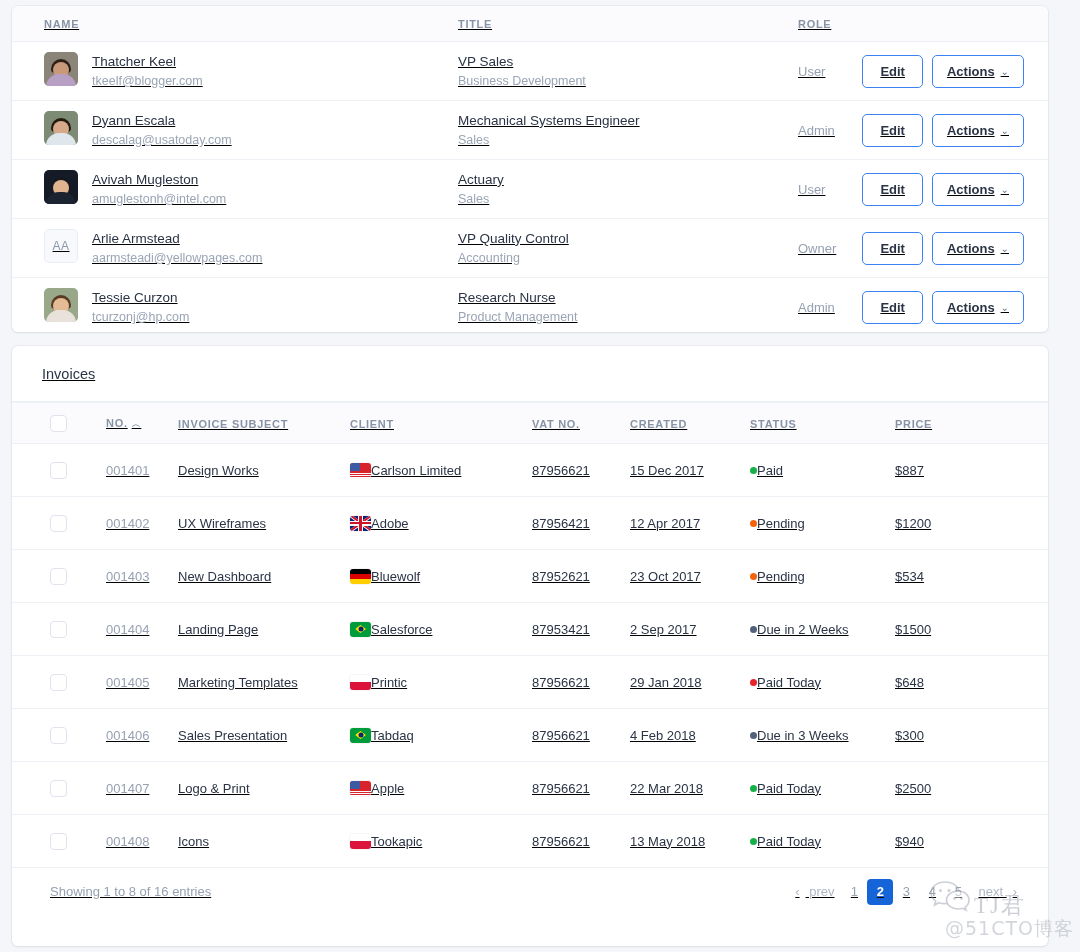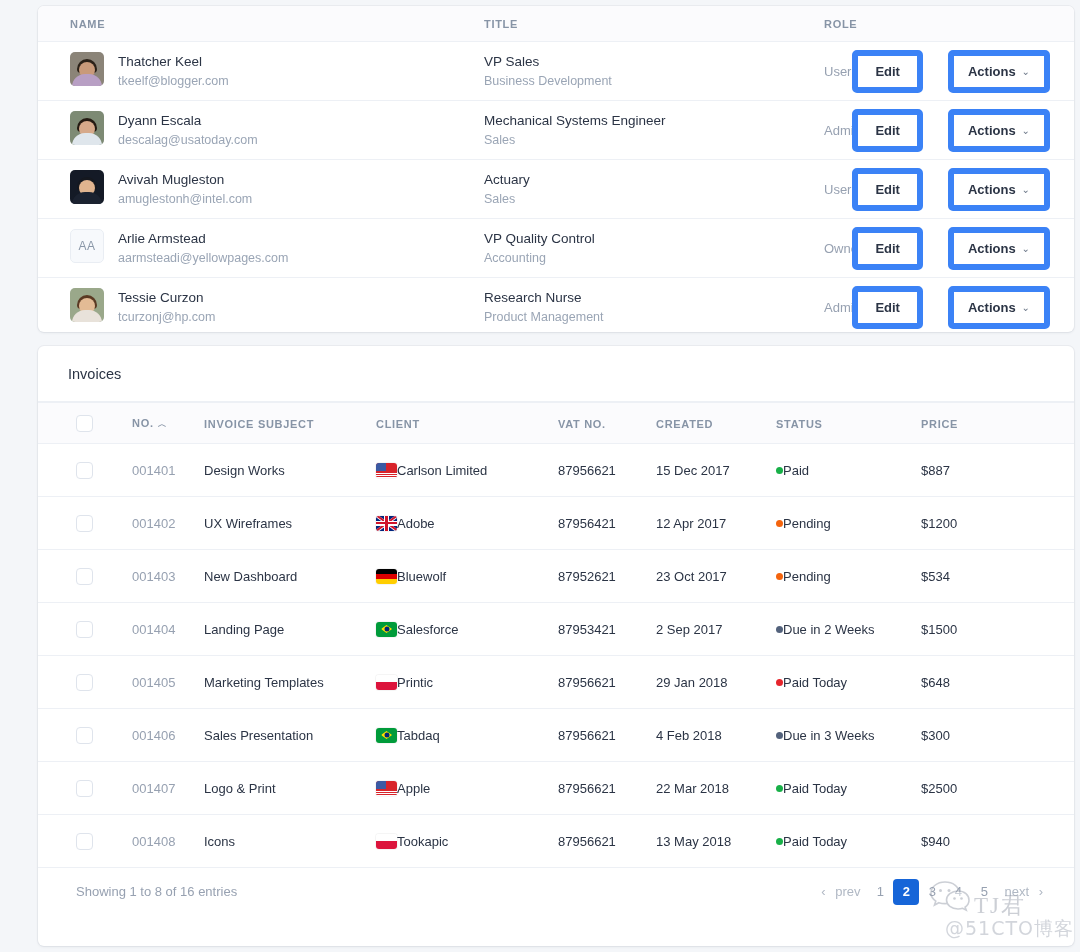--- a/index.html
+++ b/index.html
@@ -7,25 +7,26 @@
     width: 1080px; height: 952px;
     background: #f4f6f9;
     font-family: "Liberation Sans", sans-serif;
     -webkit-font-smoothing: antialiased;
     overflow: hidden;
   }
   .page { position: relative; width: 1080px; height: 952px; }
 
   .card {
     position: absolute;
-    left: 38px; width: 1036px;
+    left: 12px; width: 1036px;
     background: #ffffff;
     border-radius: 6px;
     box-shadow: 0 1px 3px rgba(18,38,63,0.07), 0 0 0 1px rgba(18,38,63,0.04);
     overflow: hidden;
+    text-decoration: underline;
   }
 
   
   #users-card { top: 6px; height: 326px; }
 
   table { width: 100%; border-collapse: collapse; table-layout: fixed; }
 
   .uhead th {
     background: #fbfbfd;
     font-size: 11px;
@@ -71,24 +72,24 @@
   }
 
   .pname { font-size: 13.5px; color: #2b3445; line-height: 1.45; }
   .pmail { font-size: 12.5px; color: #9aa5b5; line-height: 1.45; margin-top: 36px; }
   .ptitle { font-size: 13.5px; color: #2b3445; line-height: 1.45; }
   .psub { font-size: 12.5px; color: #9aa5b5; line-height: 1.45; }
   .prole { font-size: 13px; color: #97a1b1; }
 
   .btns { display: flex; justify-content: flex-end; gap: 9px; padding-right: 24px; }
   .btn {
-    border: 6px solid #3b82f6; background: #fff; border-radius: 5px;
+    border: 1px solid #3b82f6; background: #fff; border-radius: 5px;
     font-size: 13px; color: #2b3445; cursor: pointer;
     font-family: inherit; font-weight: bold;
-    display: inline-flex; align-items: center; gap: 6px; margin-left: 16px;
+    display: inline-flex; align-items: center; gap: 6px;
   }
   .btn-edit { padding: 8px 17px; }
   .btn-actions { padding: 8px 14px; }
   .caret { font-size: 10px; color: #6b7788; font-weight: normal; }
 
   
   #invoices-card { top: 346px; height: 600px; }
 
   .card-title-bar { padding: 20px 24px 19px 24px; border-bottom: 1px solid #edf0f5; }
   .card-title { font-size: 14.5px; color: #2b3445; font-weight: normal; margin-left: 6px; }

